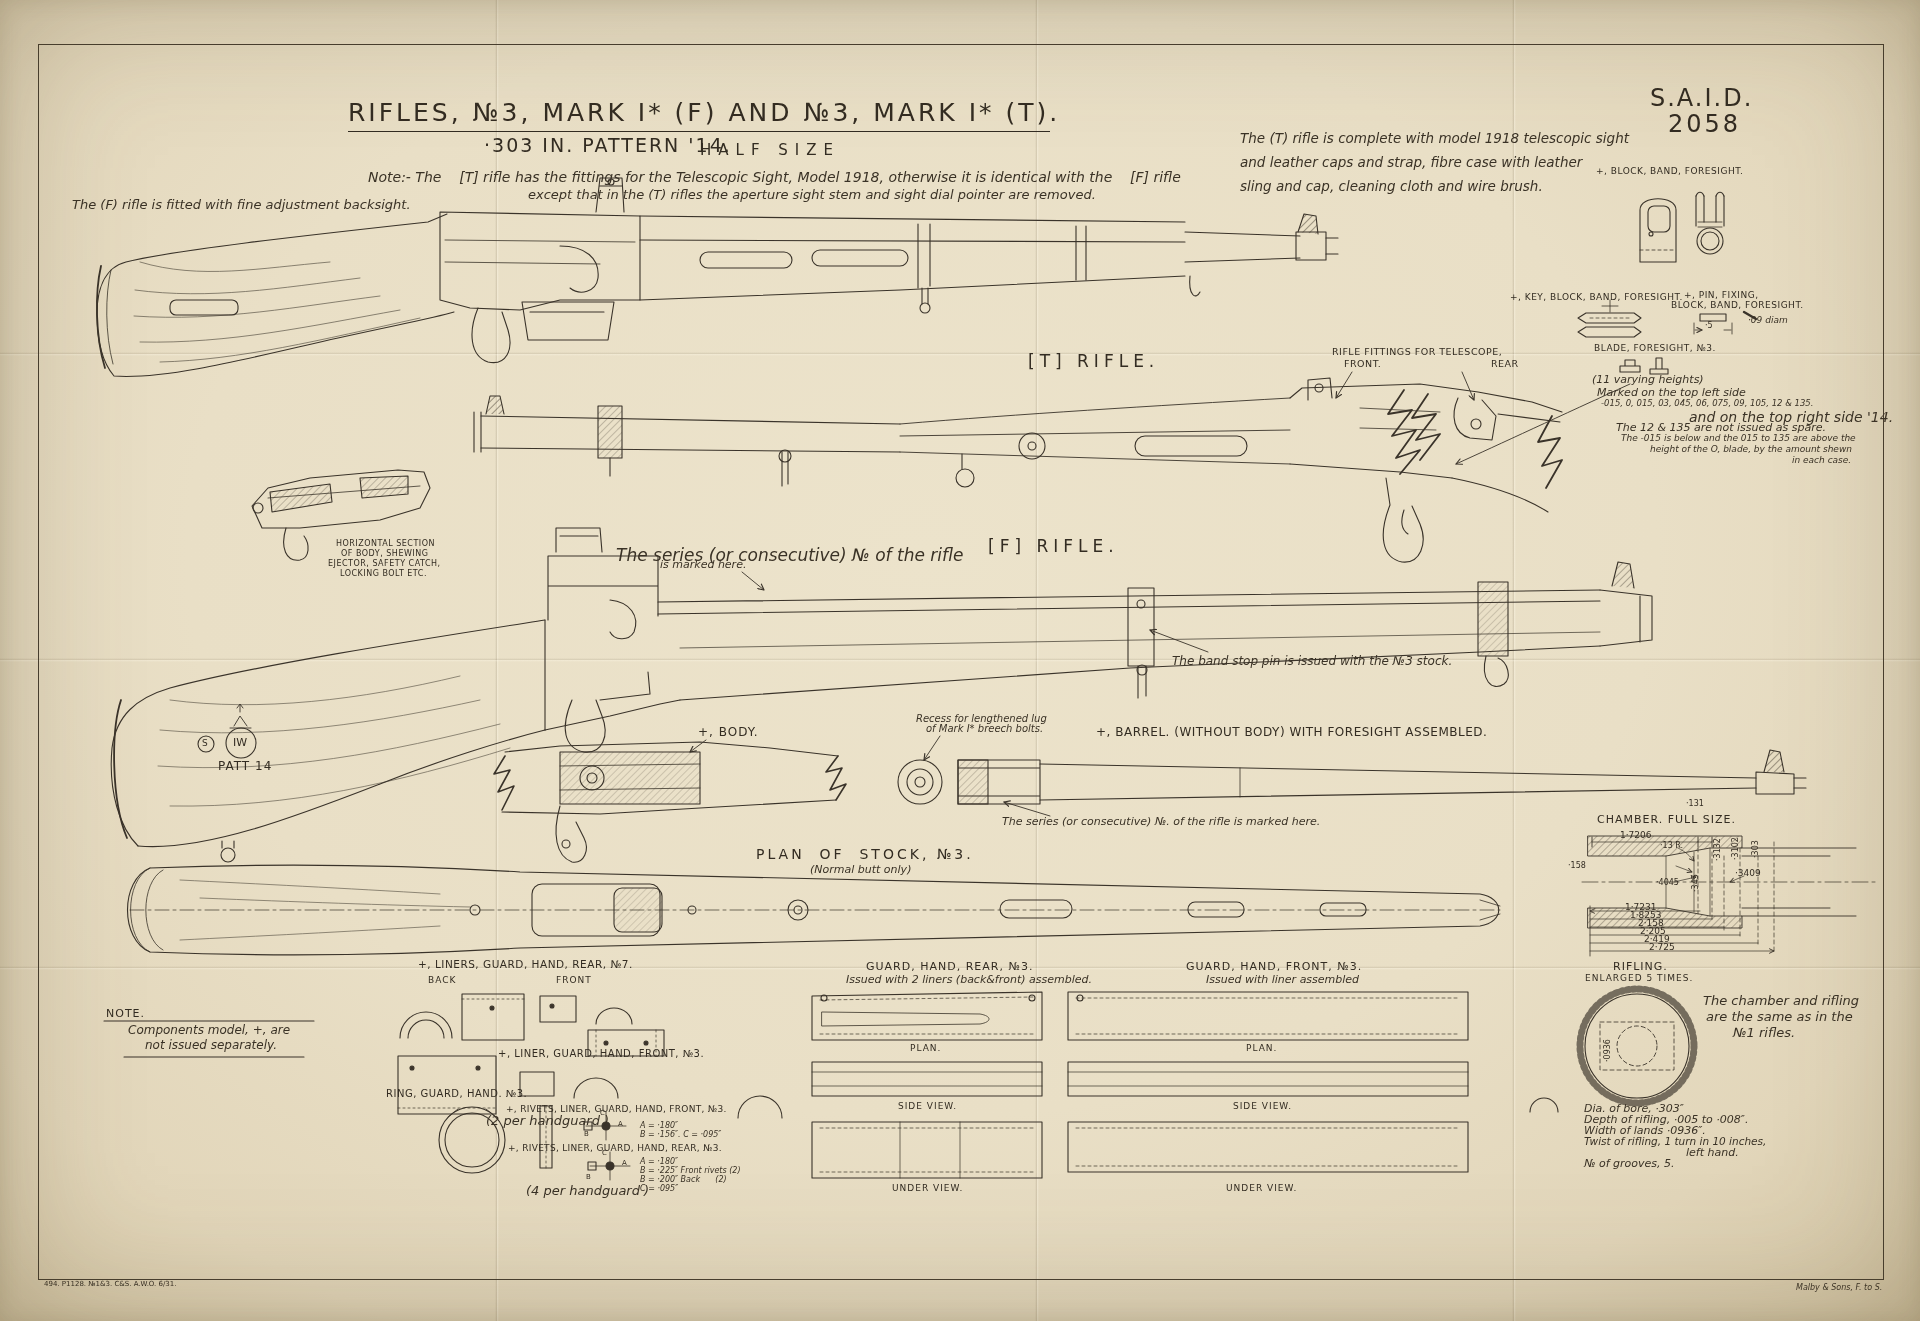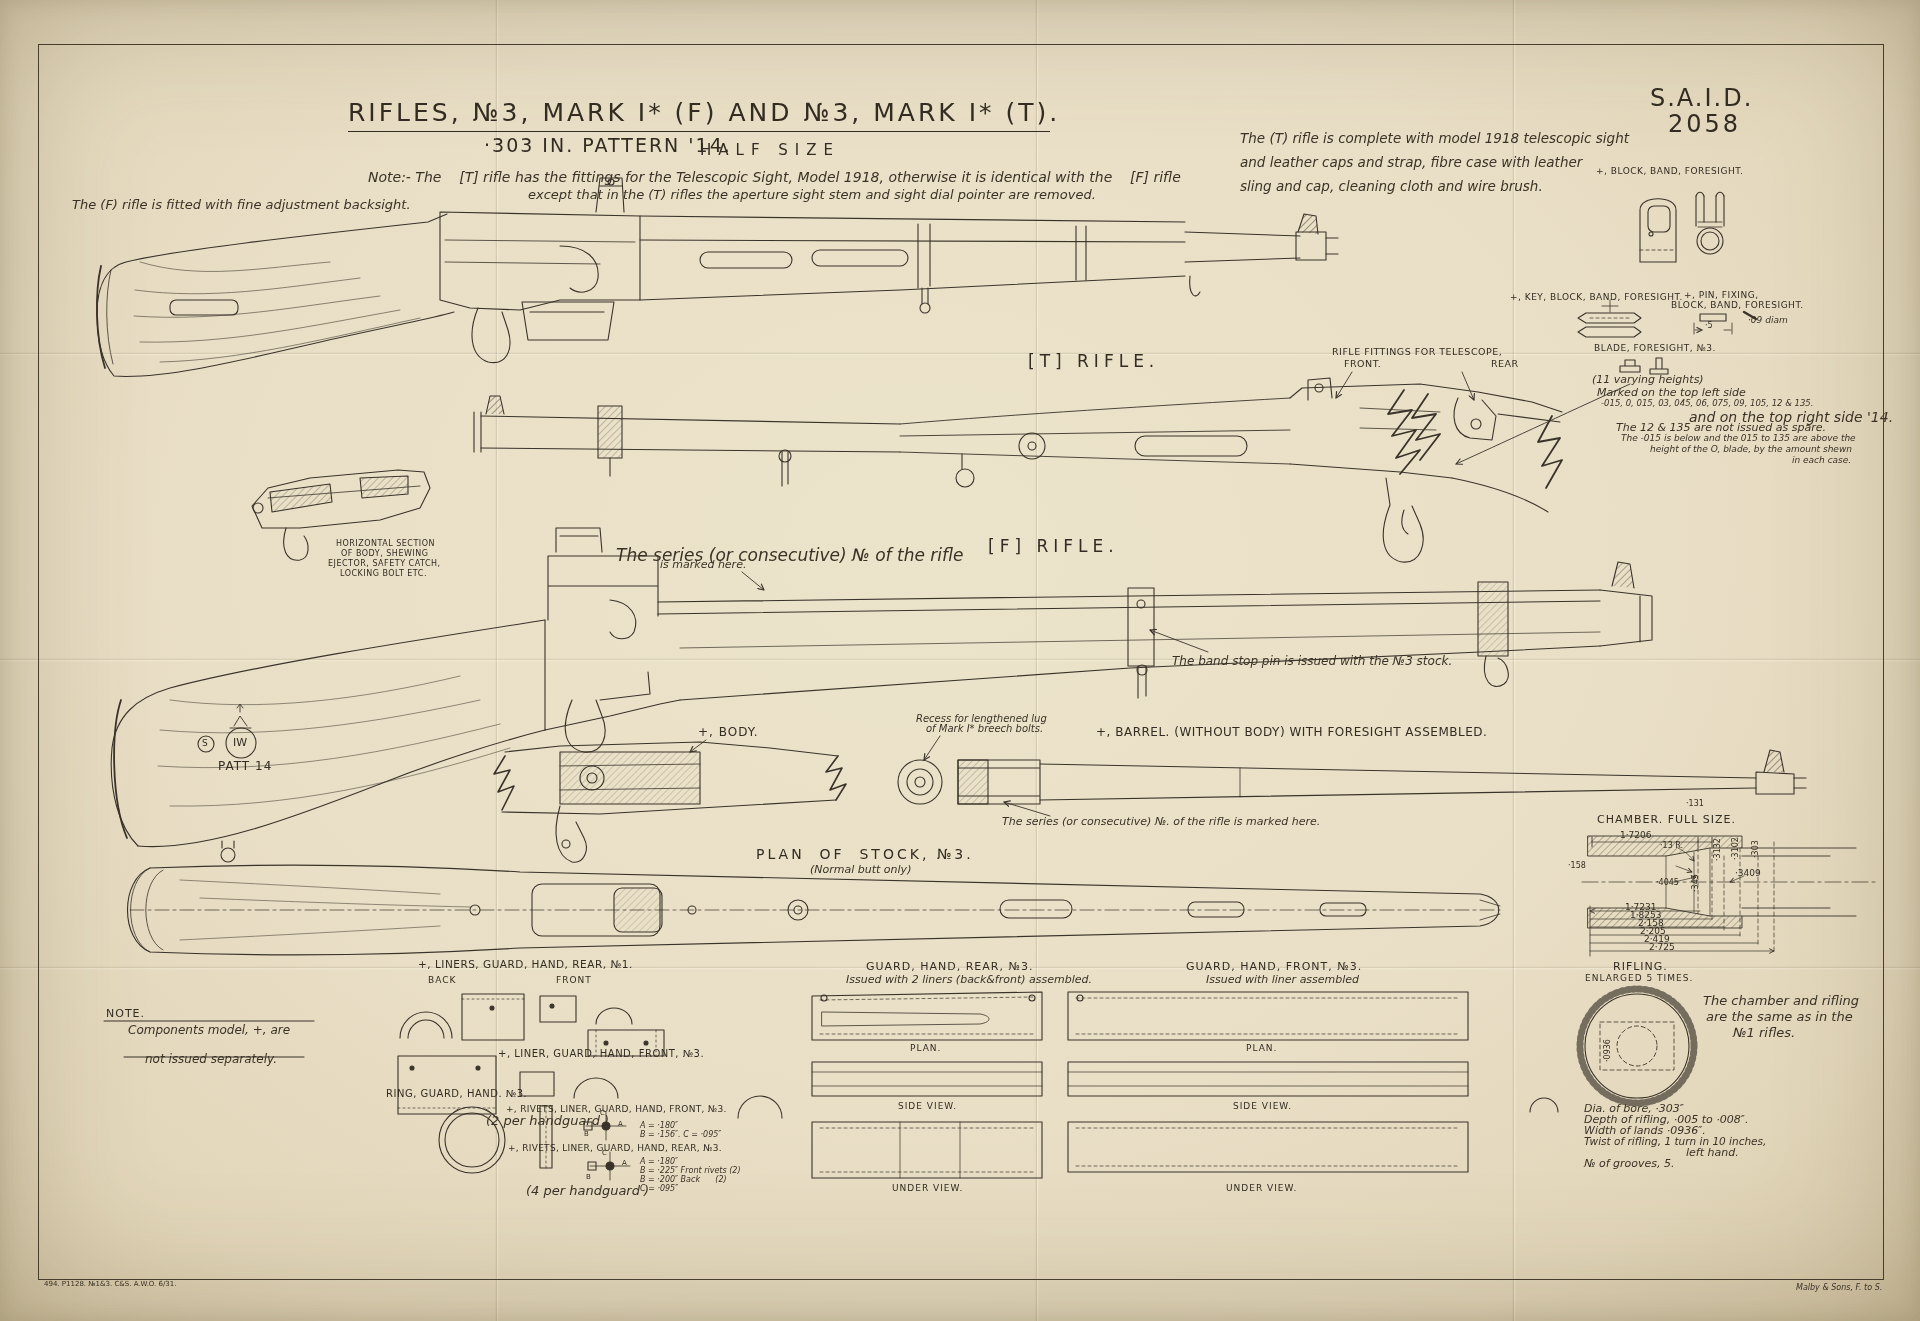--- a/index.html
+++ b/index.html
@@ -371,26 +371,26 @@
       <div class="lbl" style="left: 1604px; top: 1062px; font-size: 8px; transform-origin: left top; transform: rotate(-90deg);">·0936</div>
       <div class="lbl it" style="left: 1703px; top: 994px; font-size: 13px;">The chamber and rifling</div>
       <div class="lbl it" style="left: 1706px; top: 1010px; font-size: 13px;">are the same as in the</div>
       <div class="lbl it" style="left: 1733px; top: 1026px; font-size: 13px;">№1 rifles.</div>
       <div class="lbl it" style="left: 1584px; top: 1103px; font-size: 11px;">Dia. of bore, ·303″</div>
       <div class="lbl it" style="left: 1584px; top: 1114px; font-size: 11px;">Depth of rifling, ·005 to ·008″.</div>
       <div class="lbl it" style="left: 1584px; top: 1125px; font-size: 11px;">Width of lands ·0936″.</div>
       <div class="lbl it" style="left: 1584px; top: 1136px; font-size: 10.5px;">Twist of rifling, 1 turn in 10 inches,</div>
       <div class="lbl it" style="left: 1686px; top: 1147px; font-size: 11px;">left hand.</div>
       <div class="lbl it" style="left: 1584px; top: 1158px; font-size: 11px;">№ of grooves, 5.</div>
-      <div class="lbl" style="left: 418px; top: 959px; font-size: 10.5px; letter-spacing: 0.5px;">+, LINERS, GUARD, HAND, REAR, №1.</div>
+      <div class="lbl" style="left: 418px; top: 959px; font-size: 10.5px; letter-spacing: 0.5px;">+, LINERS, GUARD, HAND, REAR, №7.</div>
       <div class="lbl" style="left: 428px; top: 976px; font-size: 9px; letter-spacing: 1px;">BACK</div>
       <div class="lbl" style="left: 556px; top: 976px; font-size: 9px; letter-spacing: 1px;">FRONT</div>
       <div class="lbl" style="left: 106px; top: 1008px; font-size: 11px; letter-spacing: 1px;">NOTE.</div>
       <div class="lbl it" style="left: 128px; top: 1024px; font-size: 12px;">Components model, +, are</div>
-      <div class="lbl it" style="left: 145px; top: 1039px; font-size: 12px; margin-top: 14px;">not issued separately.</div>
+      <div class="lbl it" style="left: 145px; top: 1039px; font-size: 12px;">not issued separately.</div>
       <div class="lbl" style="left: 498px; top: 1049px; font-size: 10px; letter-spacing: 0.5px;">+, LINER, GUARD, HAND, FRONT, №3.</div>
       <div class="lbl" style="left: 386px; top: 1089px; font-size: 10px; letter-spacing: 0.5px;">RING, GUARD, HAND. №3.</div>
       <div class="lbl" style="left: 506px; top: 1105px; font-size: 9px; letter-spacing: 0.3px;">+, RIVETS, LINER, GUARD, HAND, FRONT, №3.</div>
       <div class="lbl it" style="left: 486px; top: 1114px; font-size: 13px;">(2 per handguard )</div>
       <div class="lbl it" style="left: 640px; top: 1122px; font-size: 8px;">A = ·180″</div>
       <div class="lbl it" style="left: 640px; top: 1131px; font-size: 8px;">B = ·156″. C = ·095″</div>
       <div class="lbl" style="left: 508px; top: 1144px; font-size: 9px; letter-spacing: 0.3px;">+, RIVETS, LINER, GUARD, HAND, REAR, №3.</div>
       <div class="lbl it" style="left: 640px; top: 1158px; font-size: 8px;">A = ·180″</div>
       <div class="lbl it" style="left: 640px; top: 1167px; font-size: 8px;">B = ·225″ Front rivets (2)</div>
       <div class="lbl it" style="left: 640px; top: 1176px; font-size: 8px;">B = ·200″ Back      (2)</div>

